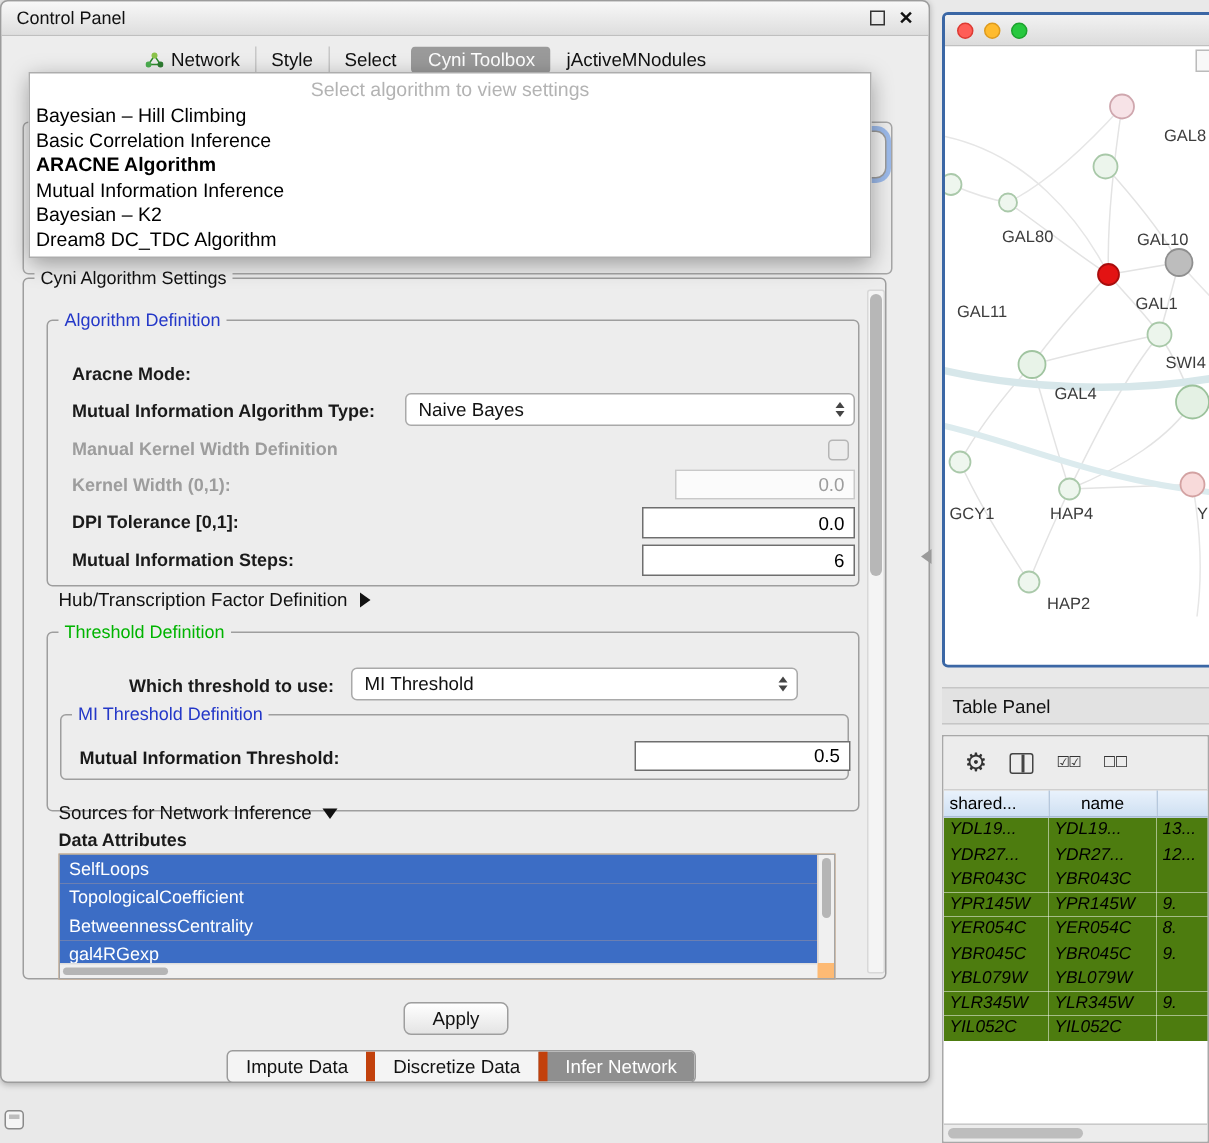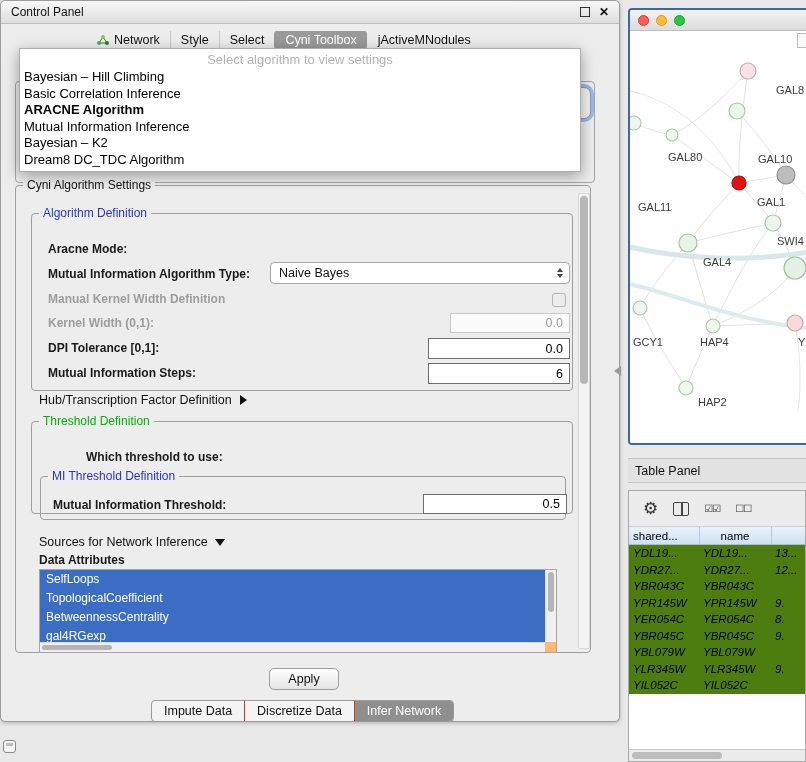--- a/index.html
+++ b/index.html
@@ -80,21 +80,21 @@
   .list-vscroll .thumb{position:absolute;left:2px;top:2px;width:6px;height:40px;background:#b5b5b5;border-radius:3px;}
   .list-hscroll{position:absolute;left:0;bottom:0;right:11px;height:10px;background:#f0f0f0;border-top:1px solid #ddd;box-sizing:border-box;}
   .list-hscroll .thumb{position:absolute;left:2px;top:2px;width:70px;height:5px;background:#b5b5b5;border-radius:3px;}
 
   .apply-btn{position:absolute;left:268px;top:667px;width:70px;height:22px;border:1px solid #9e9e9e;border-radius:5px;
     background:linear-gradient(#ffffff,#e4e4e4);font-family:"Liberation Sans",sans-serif;font-size:12.5px;color:#111;
     display:flex;align-items:center;justify-content:center;z-index:11;}
 
   .bottom-tabs{position:absolute;left:150px;top:699px;height:22px;display:flex;border:1px solid #9b9b9b;border-radius:4px;
     overflow:hidden;background:#f4f4f4;font-size:12.5px;color:#111;box-sizing:border-box;z-index:11;}
-  .seg{display:flex;align-items:center;padding:0 12px;border-left:1px solid #c2410c;cursor:default;}
+  .seg{display:flex;align-items:center;padding:0 12px;border-left:6px solid #c2410c;cursor:default;}
   .seg:first-child{border-left:none;}
   .seg.sel{background:#8f8f8f;color:#fff;}
 
   
   .net-window{position:absolute;left:628px;top:8px;width:200px;height:437px;border:2px solid #3b67a5;border-radius:4px;
     background:#fff;box-sizing:border-box;overflow:hidden;}
   .net-titlebar{height:20px;background:linear-gradient(#f2f2f2,#dcdcdc);border-bottom:1px solid #c0c0c0;
     display:flex;align-items:center;padding-left:8px;gap:7px;}
   .light{width:11px;height:11px;border-radius:50%;box-sizing:border-box;}
   .light.red{background:#ff5e57;border:1px solid #dd3b33;}
@@ -215,24 +215,31 @@
 
     <span class="flabel" style="left:16px;top:152px;">Mutual Information Steps:</span>
     <input class="tfield" style="left: 396px; top: 149px; width: 142px;" readonly="" value="6">
   </div>
 
   <span class="plain-label" style="left:38px;top:392px;z-index:11;">
     <span>Hub/Transcription Factor Definition</span>
     <span class="tri-right"></span>
   </span>
 
-  <div class="group" style="left:30px;top:420px;width:542px;height:93px;z-index:11;">
+  <div class="group" style="left:30px;top:420px;width:542px;height:120px;z-index:11;">
     <span class="group-label green">Threshold Definition</span>
 
     <span class="flabel" style="left:54px;top:28px;">Which threshold to use:</span>
+    <div class="combo" style="left:202px;top:23px;width:298px;">
+      <span>MI Threshold</span>
+      <span class="arrows">
+          <i class="up"></i>
+          <i class="dn"></i>
+        </span>
+    </div>
 
     <div class="group" style="left:8px;top:54px;width:526px;height:44px;">
       <span class="group-label blue">MI Threshold Definition</span>
       <span class="flabel" style="left:12px;top:21px;">Mutual Information Threshold:</span>
       <input class="tfield" style="left: 382px; top: 17px; width: 144px; height: 20px;" readonly="" value="0.5">
     </div>
   </div>
 
   <span class="plain-label" style="left:38px;top:534px;z-index:11;">
     <span>Sources for Network Inference</span>

